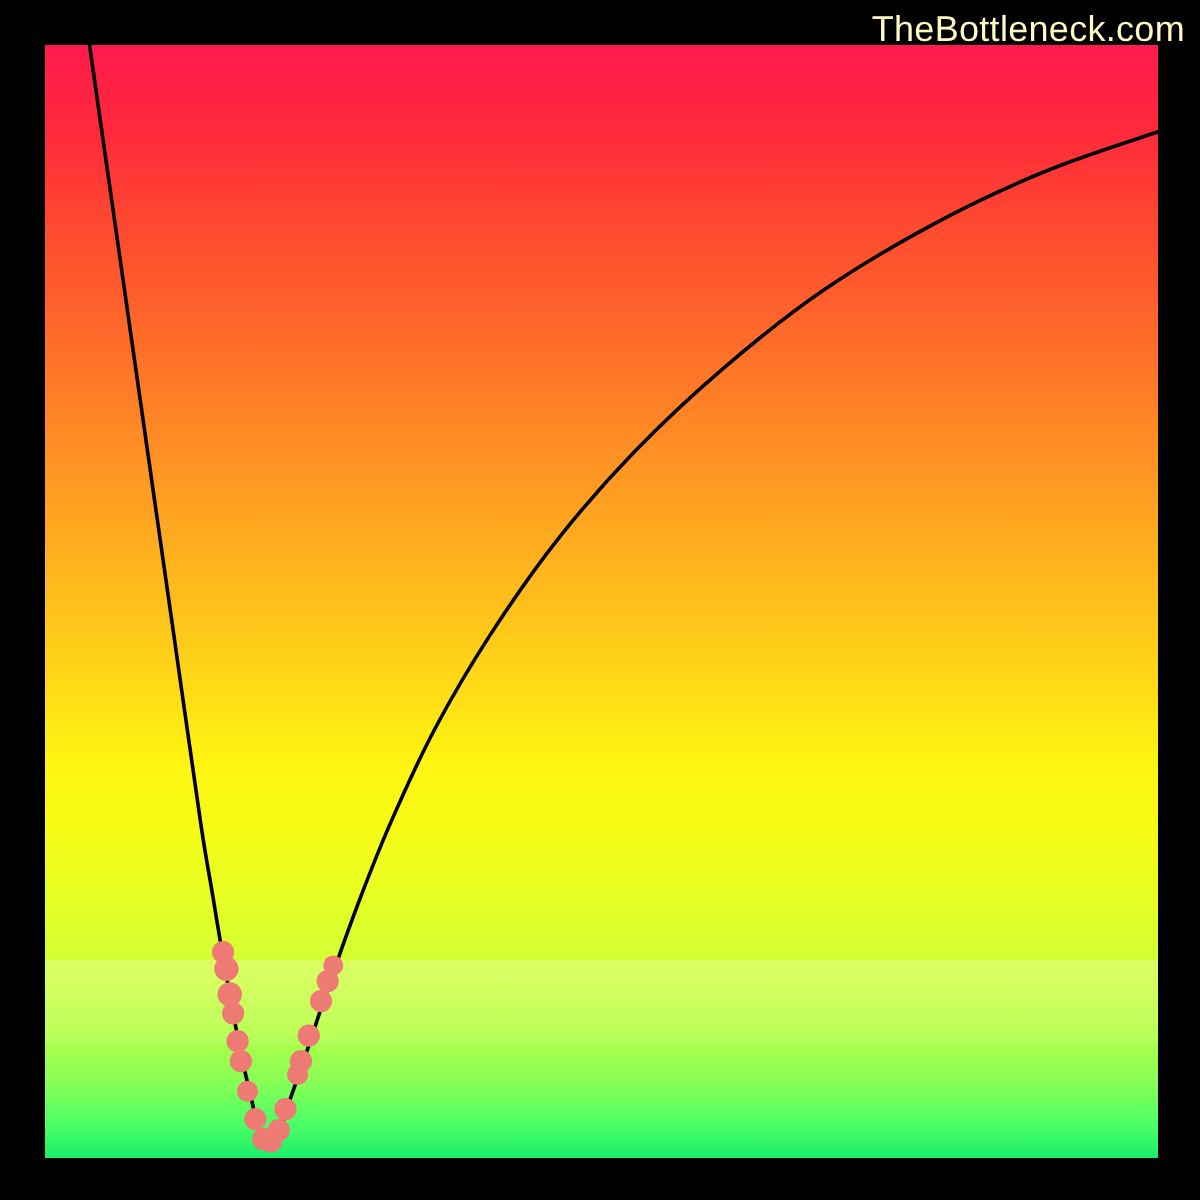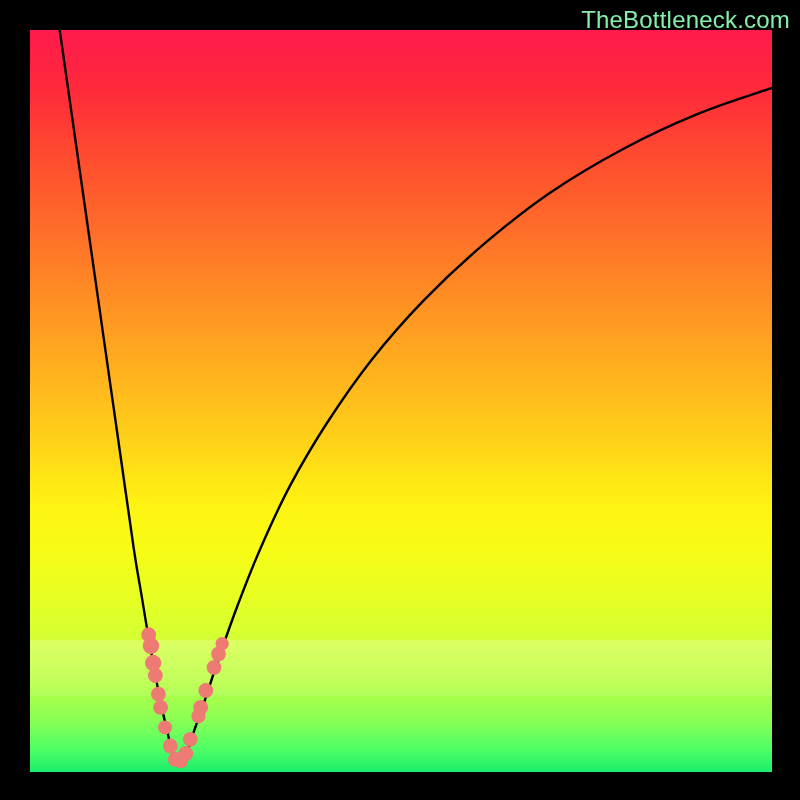--- a/index.html
+++ b/index.html
@@ -45,21 +45,21 @@
     position: absolute;
     left: 0;
     right: 0;
     height: 14px;
     pointer-events: none;
   }
   .watermark {
     position: absolute;
     top: 6px;
     right: 10px;
-    color: #86efac;
+    color: #fef9c3;
     font-size: 24px;
     font-weight: 400;
     letter-spacing: 0.2px;
     user-select: none;
   }
   svg.curves {
     position: absolute;
     inset: 0;
     width: 100%;
     height: 100%;

